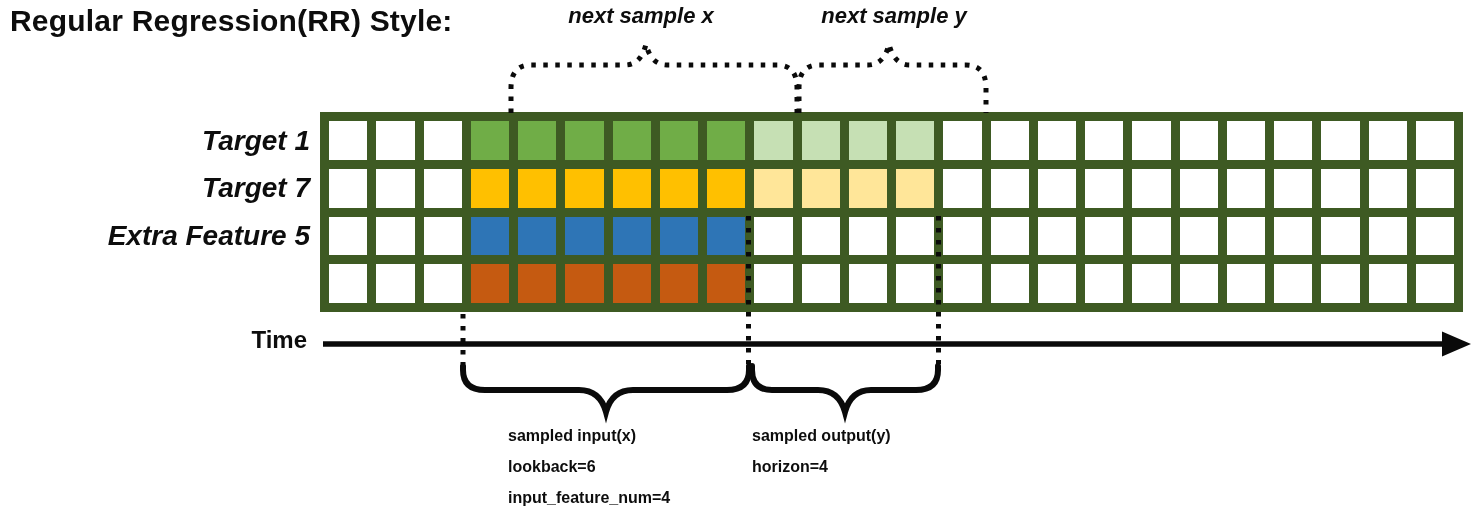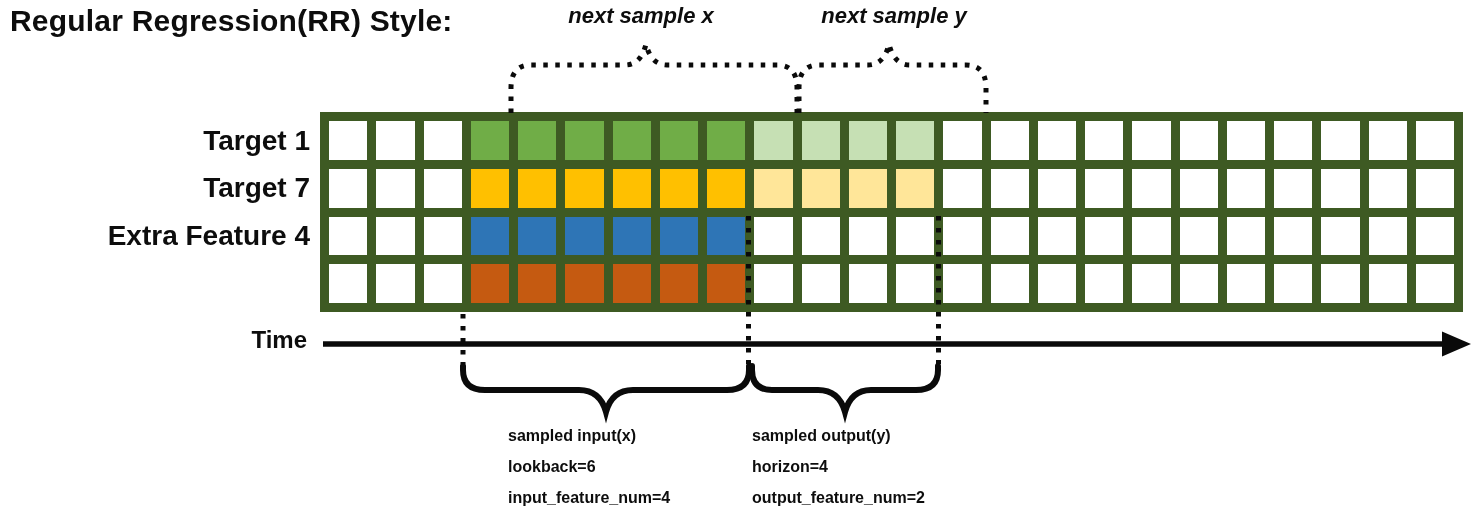--- a/index.html
+++ b/index.html
@@ -13,21 +13,21 @@
   }
   .top-label{
     position:absolute; top:3px; width:240px; text-align:center;
     font-size:22px; font-style:italic; font-weight:600; white-space:nowrap;
   }
   .top-label.x{left:521px;}
   .top-label.y{left:774px;}
   .row-labels{
     position:absolute; left:0; top:112px; width:310px; height:200px;
     display:grid; grid-template-rows:repeat(4,1fr); row-gap:7px;
-    padding:9px 0; box-sizing:border-box;
+    padding:9px 0; box-sizing:border-box;font-style:italic;
   }
   .row-label{
     display:flex; align-items:center; justify-content:flex-end;
     font-size:28px; font-weight:700; white-space:nowrap;
   }
   .sample-grid{
     position:absolute; left:320px; top:112px; width:1143px; height:200px;
     box-sizing:border-box; display:grid;
     grid-template-columns:repeat(24,1fr); grid-template-rows:repeat(4,1fr);
     gap:9px; padding:9px;
@@ -51,21 +51,21 @@
 <div class="canvas">
 
   <div class="title">Regular Regression(RR) Style:</div>
 
   <div class="top-label x">next sample x</div>
   <div class="top-label y">next sample y</div>
 
   <div class="row-labels">
       <div class="row-label">Target 1</div>
       <div class="row-label">Target 7</div>
-      <div class="row-label">Extra Feature 4</div>
+      <div class="row-label">Extra Feature 5</div>
     </div>
 
   <div class="sample-grid" style="background: rgb(62, 90, 35);">
       <div class="cell" style="background: rgb(255, 255, 255);"></div>
       <div class="cell" style="background: rgb(255, 255, 255);"></div>
       <div class="cell" style="background: rgb(255, 255, 255);"></div>
       <div class="cell" style="background: rgb(112, 173, 71);"></div>
       <div class="cell" style="background: rgb(112, 173, 71);"></div>
       <div class="cell" style="background: rgb(112, 173, 71);"></div>
       <div class="cell" style="background: rgb(112, 173, 71);"></div>
@@ -182,16 +182,15 @@
 
   <div class="note input">
     <div>sampled input(x)</div>
     <div>lookback=6</div>
     <div>input_feature_num=4</div>
   </div>
 
   <div class="note output">
     <div>sampled output(y)</div>
     <div>horizon=4</div>
-    <div>output_feature_num=2</div>
   </div>
 
 </div>
 
 </body></html>

